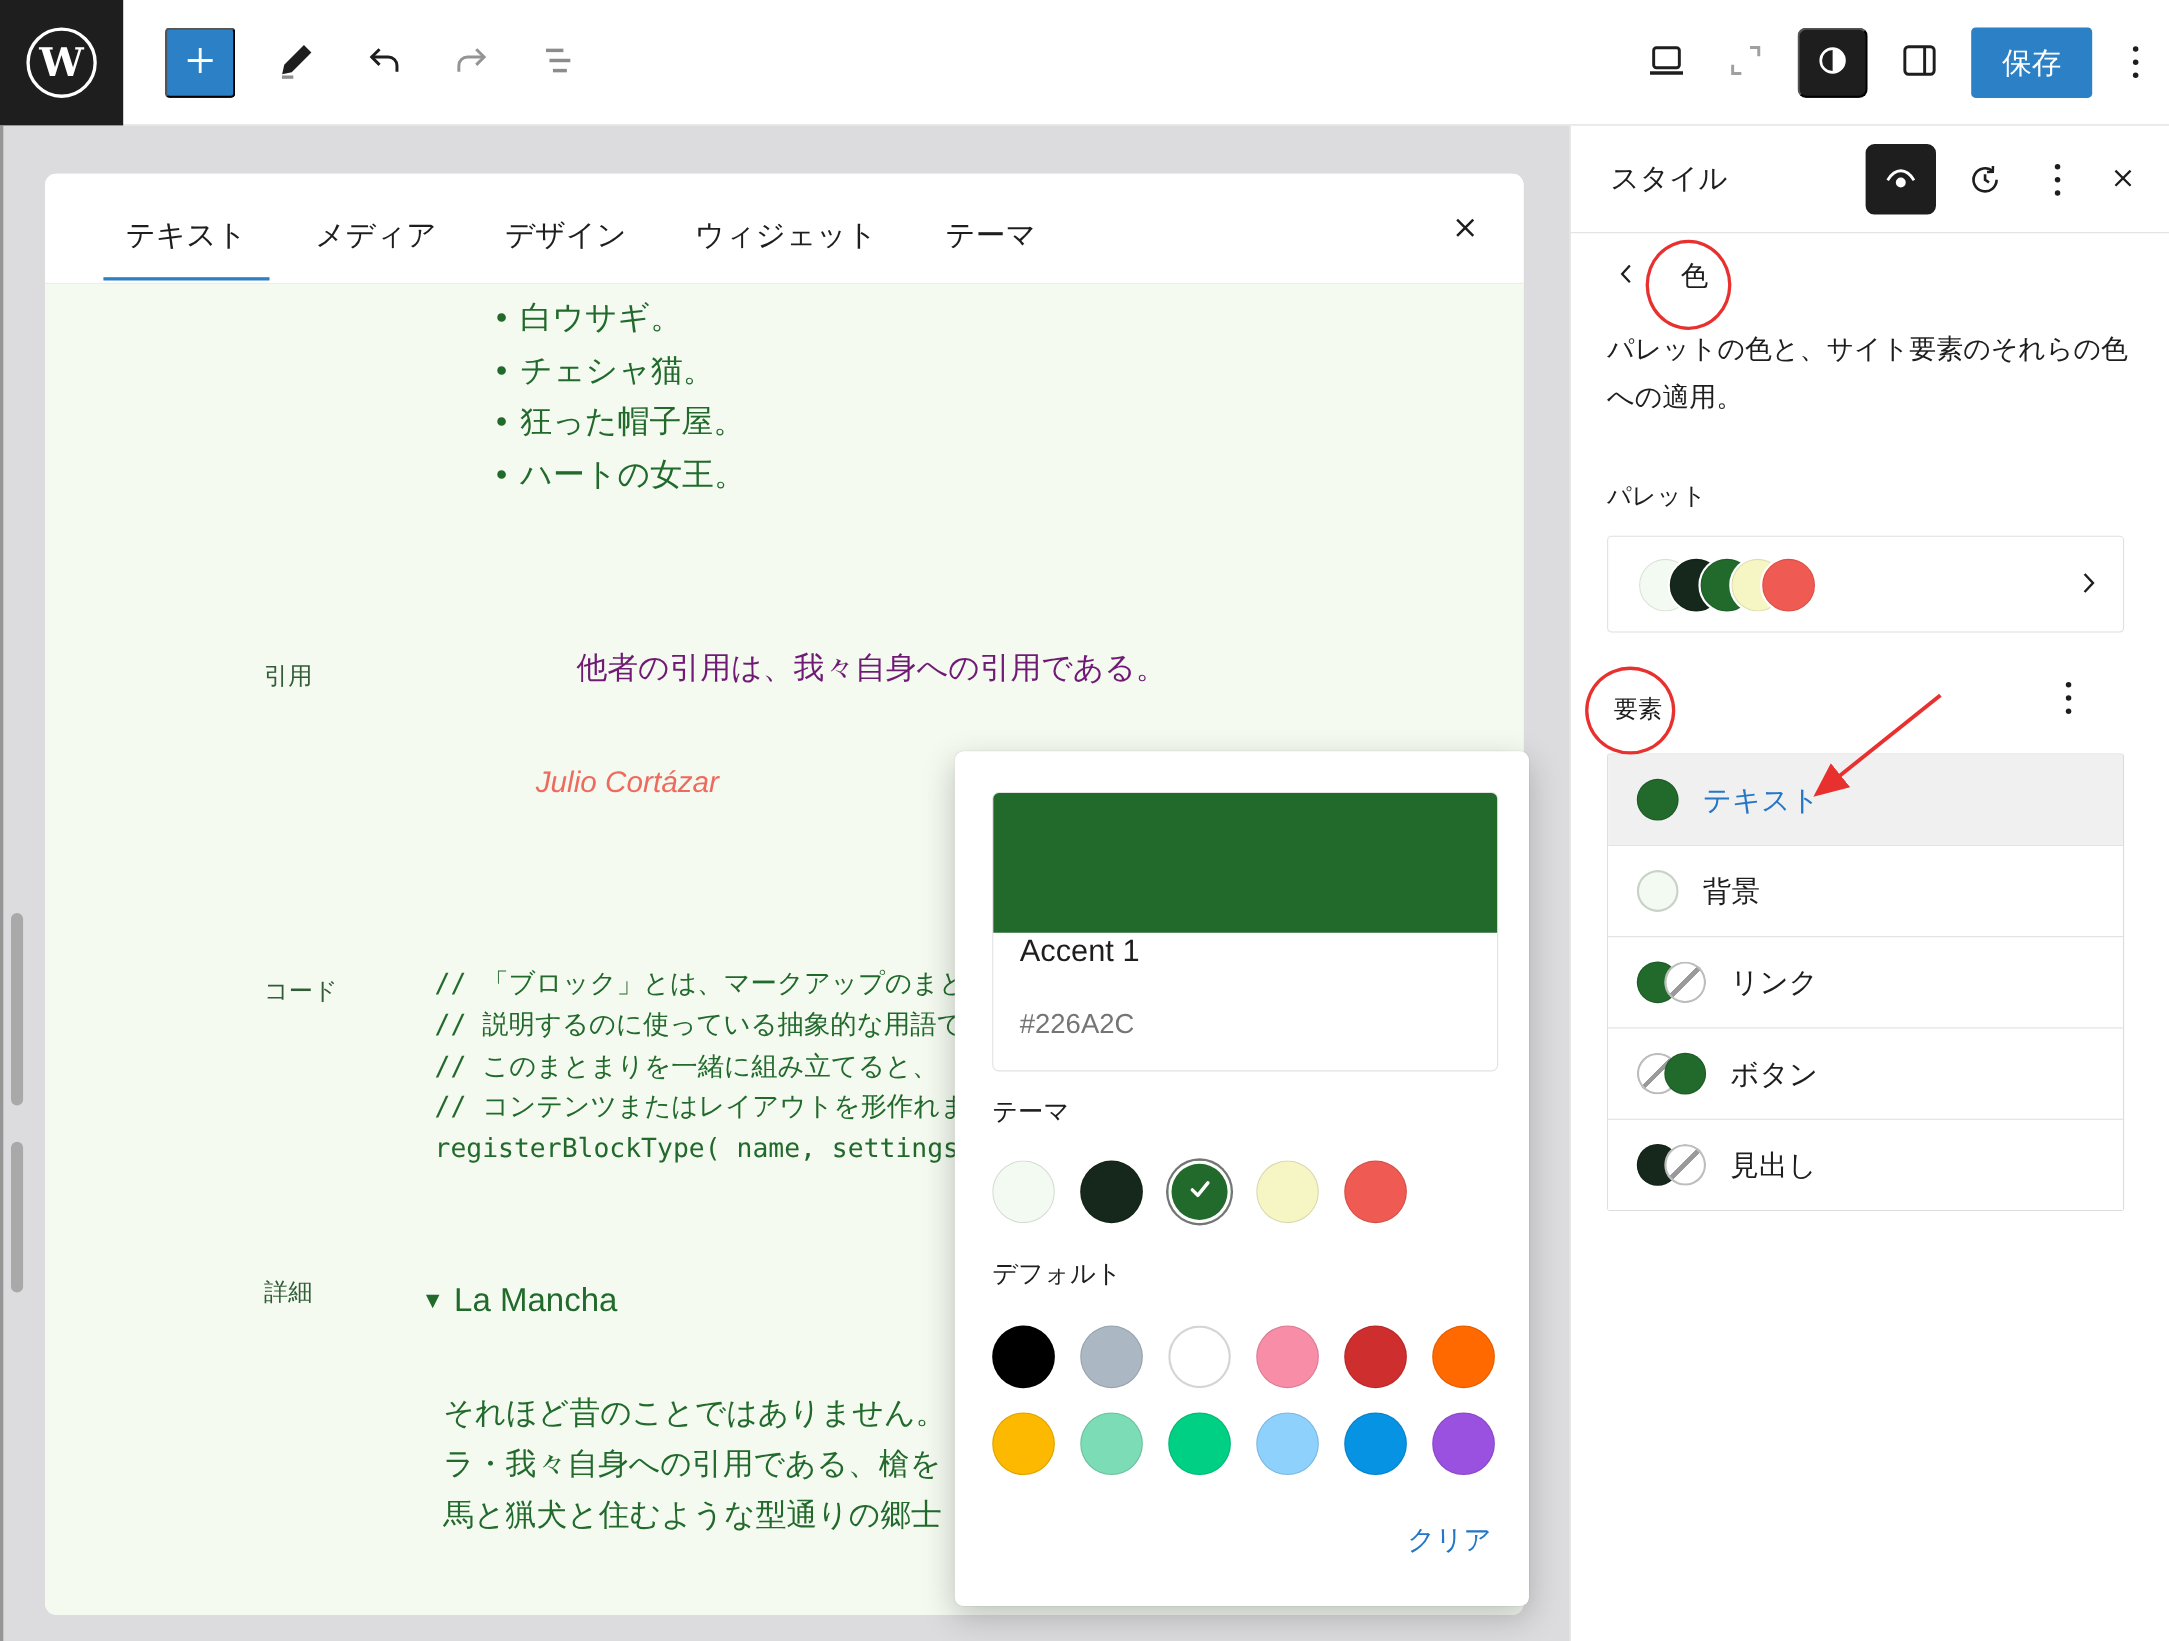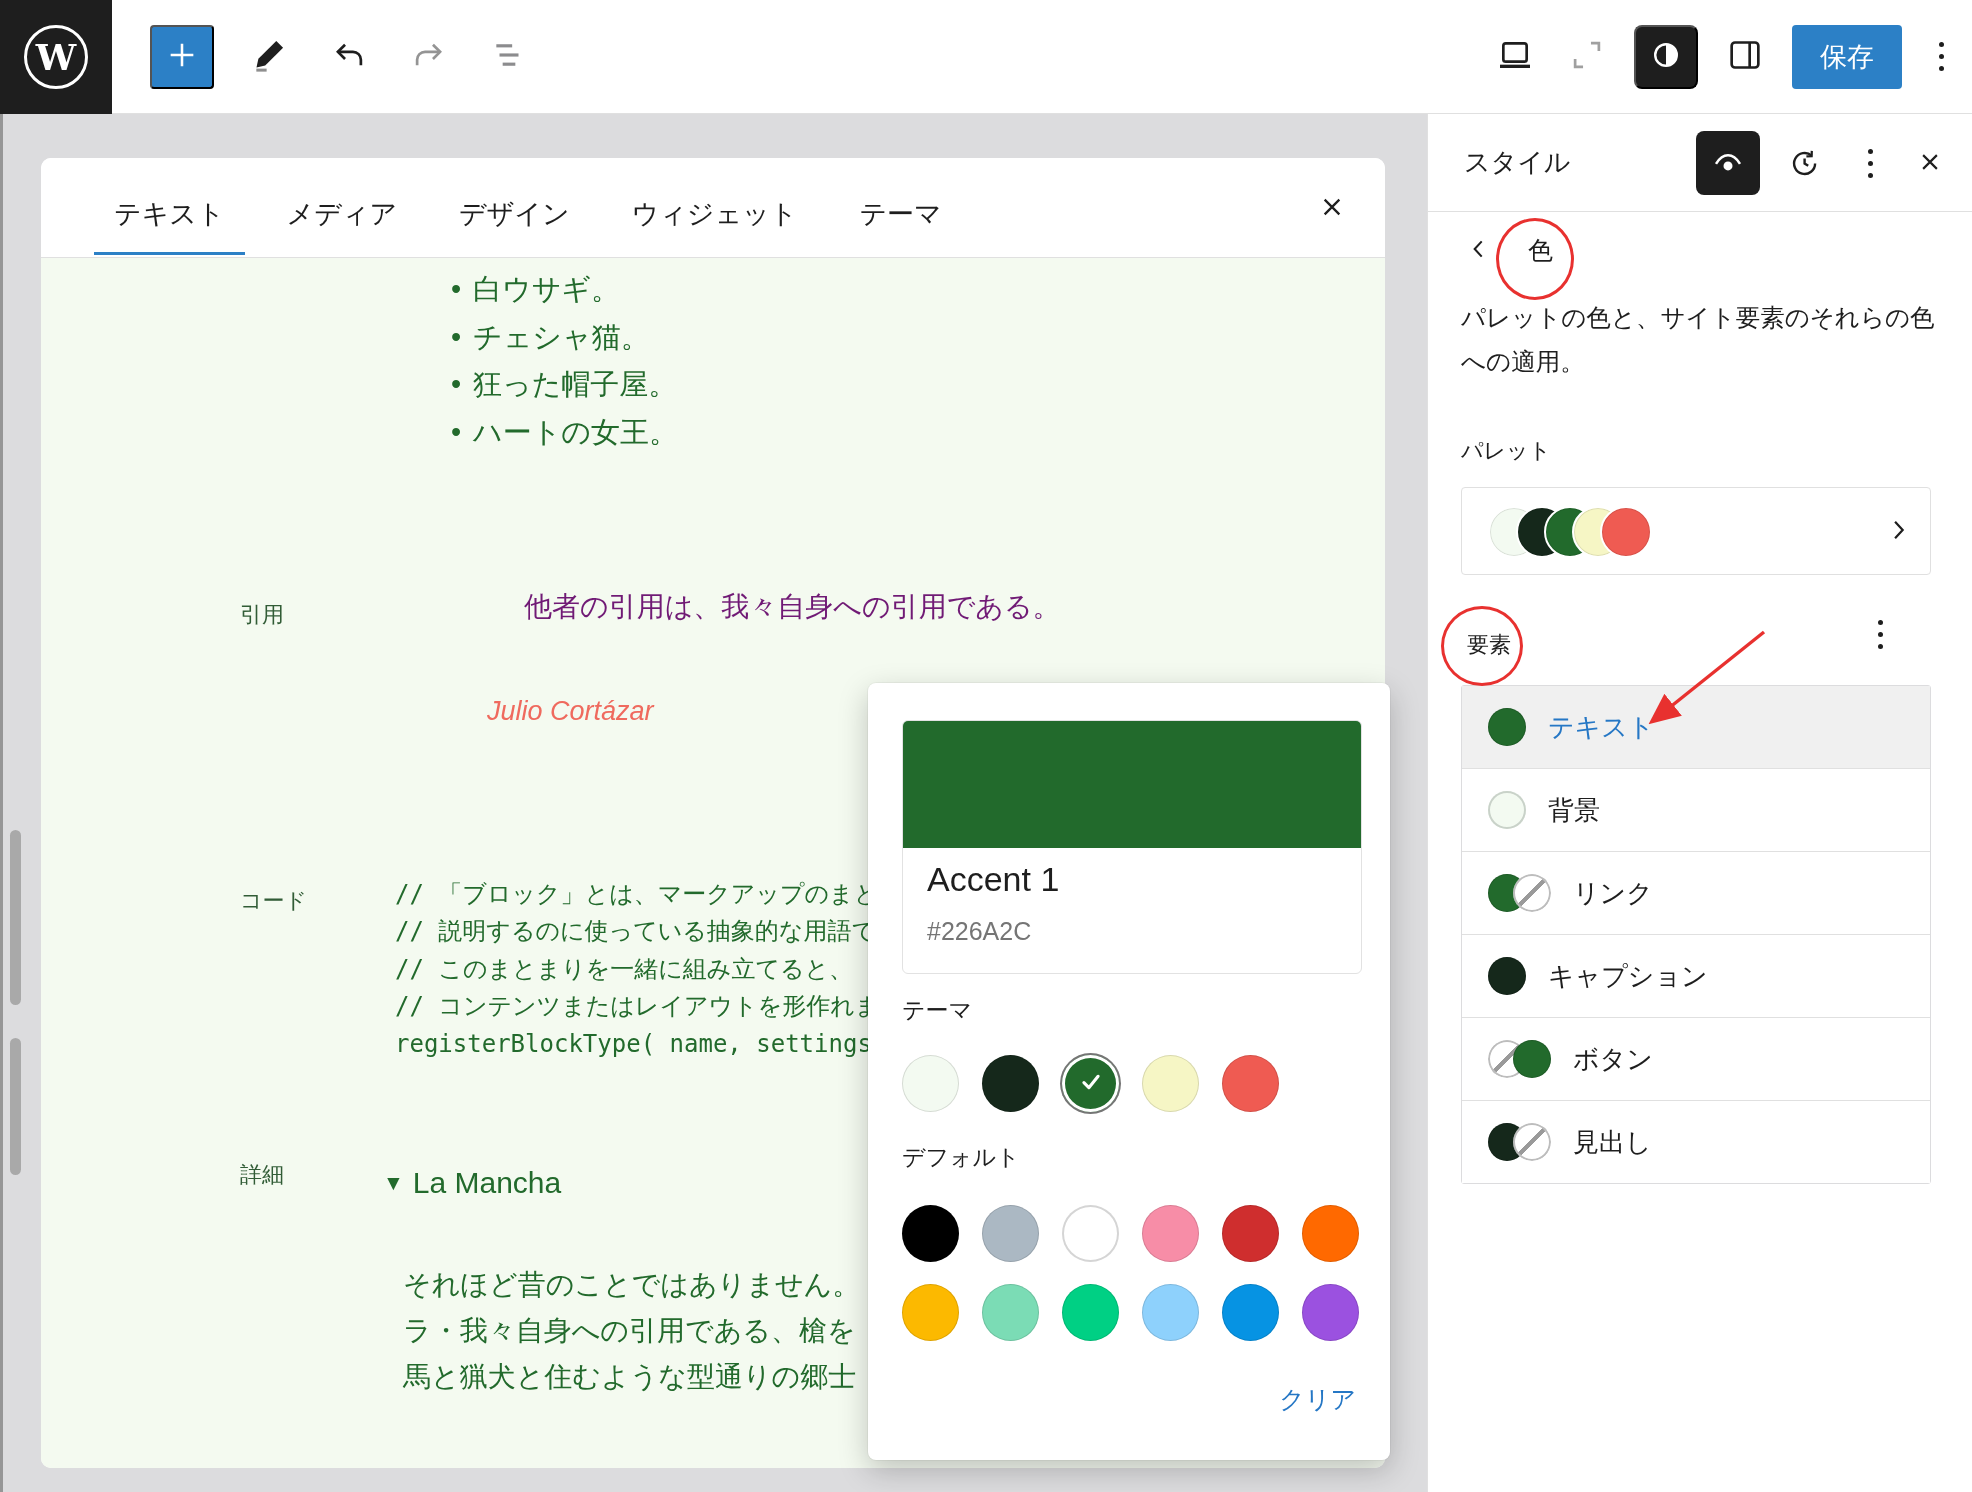--- a/index.html
+++ b/index.html
@@ -39,21 +39,21 @@
   .code-block{left:395px;top:876px;font-family:"DejaVu Sans Mono","Liberation Mono",monospace;
               font-size:24px;line-height:37.4px;color:#226a2c;white-space:pre;z-index:2;}
   .details-summary{left:383px;top:1166px;font-size:30px;color:#226a2c;display:flex;align-items:center;z-index:2;}
   .details-marker{font-size:21px;margin-right:9px;}
   .details-para{left:403px;top:1262px;font-size:28px;line-height:46px;color:#226a2c;white-space:pre;z-index:2;}
   
   .popover{left:868px;top:683px;width:522px;height:777px;background:#fff;border-radius:8px;
            box-shadow:0 10px 30px rgba(0,0,0,.22),0 0 0 1px rgba(0,0,0,.04);z-index:30;}
   .swatch-card{position:absolute;left:34px;top:37px;width:458px;height:252px;border:1px solid #e2e2e2;border-radius:6px;background:#fff;}
   .swatch-color{position:absolute;left:0;top:0;width:458px;height:127px;border-radius:5px 5px 0 0;}
-  .swatch-name{position:absolute;left:24px;top:139px;font-size:34px;color:#1e1e1e;}
+  .swatch-name{position:absolute;left:24px;top:128px;font-size:28px;color:#1e1e1e;}
   .swatch-hex{position:absolute;left:24px;top:196px;font-size:25px;color:#757575;}
   .pop-section-label{position:absolute;left:34px;font-size:23px;color:#1e1e1e;}
   .circle-row{position:absolute;left:34px;display:flex;gap:23px;}
   .color-circle{width:57px;height:57px;border-radius:50%;box-shadow:inset 0 0 0 1px rgba(0,0,0,.12);}
   .color-circle.selected{box-shadow:0 0 0 3px #fff inset,0 0 0 2px #757575;display:flex;align-items:center;justify-content:center;}
   .clear-link{position:absolute;right:34px;top:700px;font-size:25px;color:#2577c5;background:none;border:none;padding:0;}
   
   .sidebar{left:1427px;top:114px;width:545px;height:1378px;background:#fff;border-left:1px solid #e0e0e0;}
   .sb-header{position:absolute;left:0;top:0;width:545px;height:97px;border-bottom:1px solid #e0e0e0;display:flex;align-items:center;text-align:center;}
   .sb-title{position:absolute;left:36px;font-size:26px;font-weight:500;}
@@ -359,24 +359,20 @@
       <div class="el-row">
         <div class="ind" style="box-shadow: rgb(201, 210, 201) 0px 0px 0px 2px inset; background: rgb(243, 250, 241);"></div>
         <span class="el-label">背景</span>
       </div>
       <div class="el-row">
         <div class="ind" style="background: rgb(34, 106, 44);"></div>
         <div class="ind overlap slash"></div>
         <span class="el-label">リンク</span>
       </div>
       <div class="el-row">
-        <div class="ind" style="background: rgb(21, 40, 27);"></div>
-        <span class="el-label">キャプション</span>
-      </div>
-      <div class="el-row">
         <div class="ind slash"></div>
         <div class="ind overlap" style="background: rgb(34, 106, 44);"></div>
         <span class="el-label">ボタン</span>
       </div>
       <div class="el-row">
         <div class="ind" style="background: rgb(21, 40, 27);"></div>
         <div class="ind overlap slash"></div>
         <span class="el-label">見出し</span>
       </div>
     </div>

